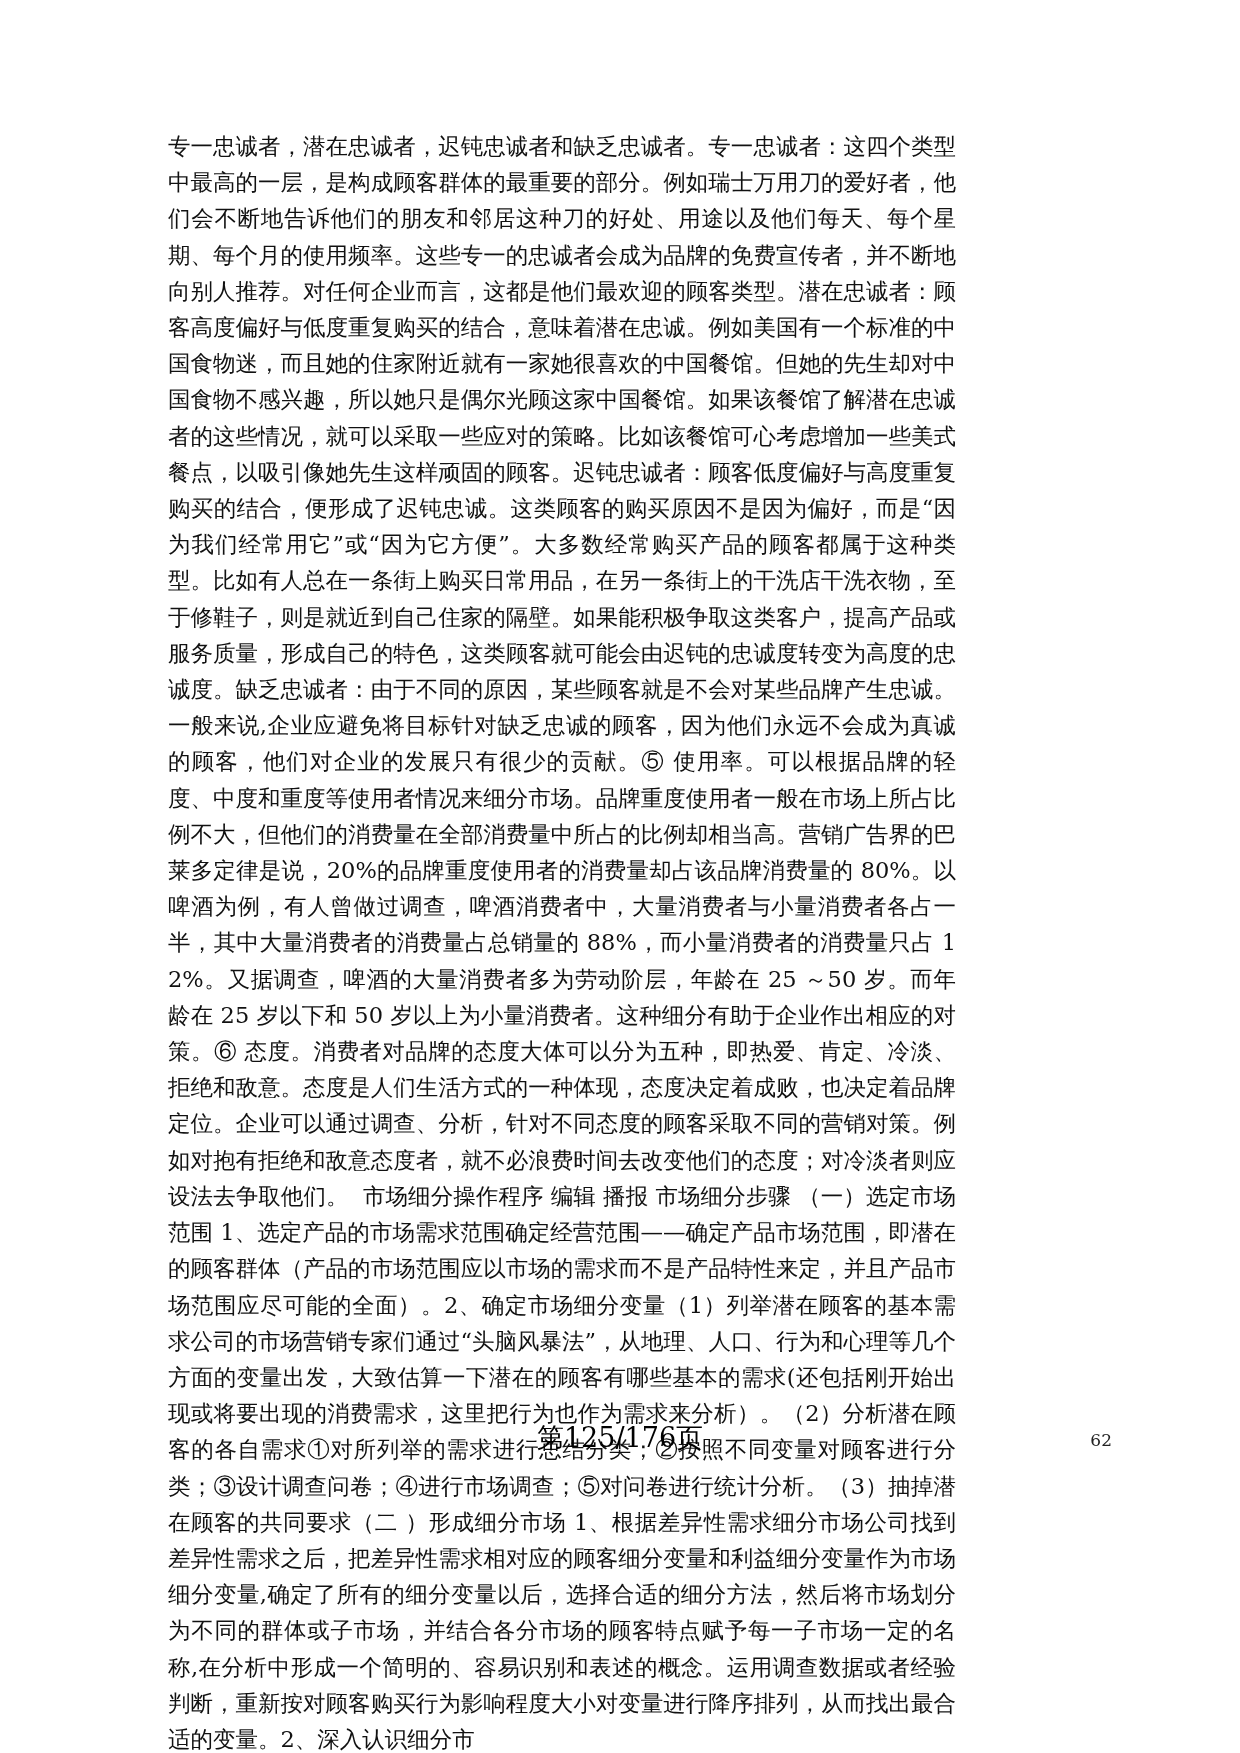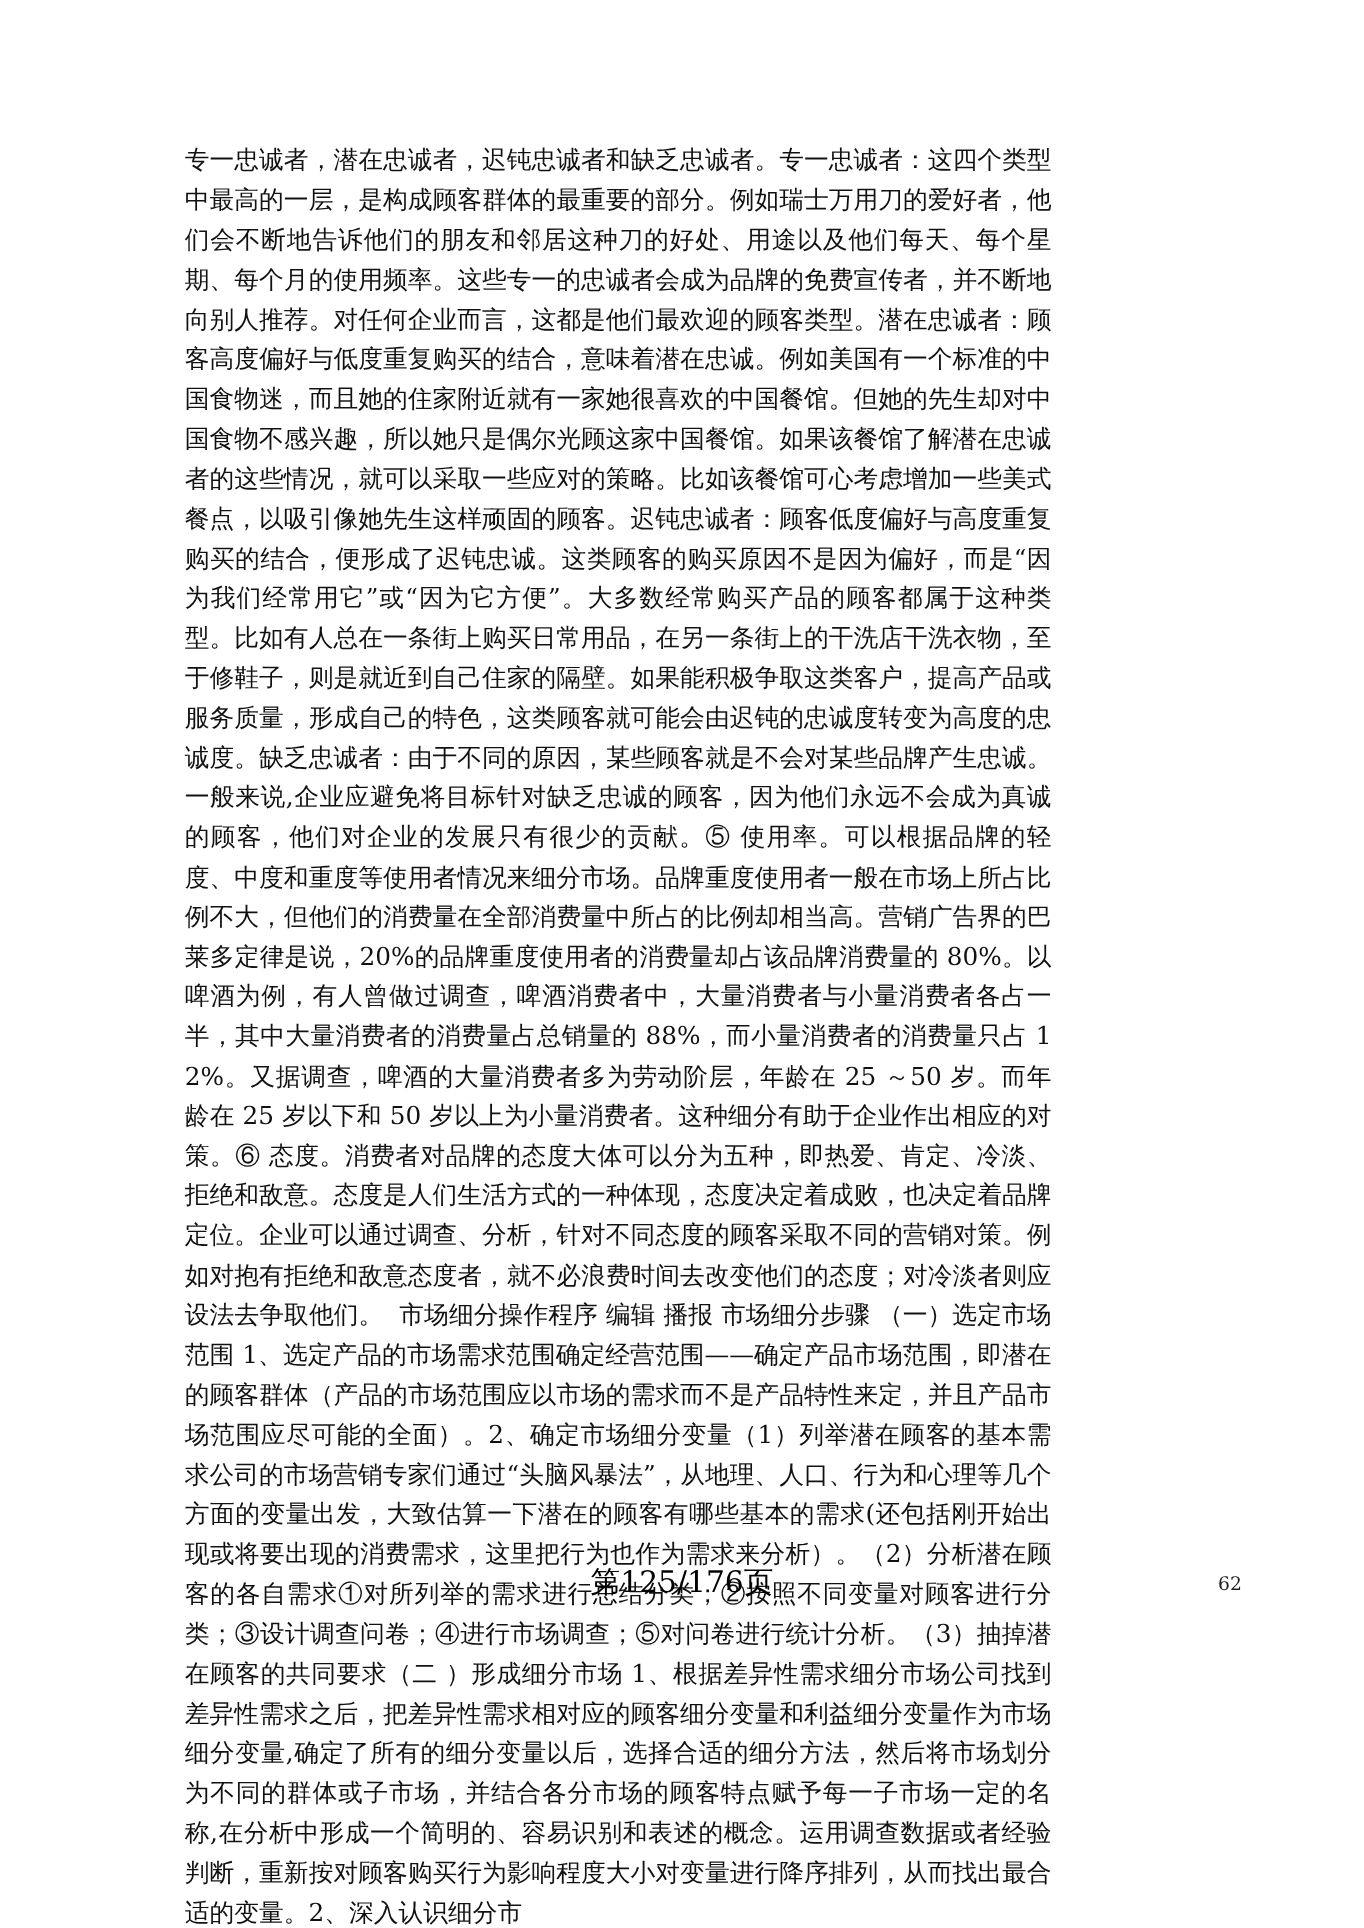--- a/index.html
+++ b/index.html
@@ -35,21 +35,21 @@
     line-height: 36.2px;
     text-align: justify;
     text-justify: inter-ideograph;
     letter-spacing: 0px;
     white-space: pre-wrap;
     word-break: break-all;
     color: #111111;
   }
   .page-number {
     position: absolute;
-    right: 155px;
+    right: 172px;
     top: 1430px;
     font-size: 17px;
     font-family: "DejaVu Serif", "Liberation Serif", serif;
     color: #222222;
     text-align: right;
   }
   .footer {
     position: absolute;
     left: 0;
     top: 1420px;

